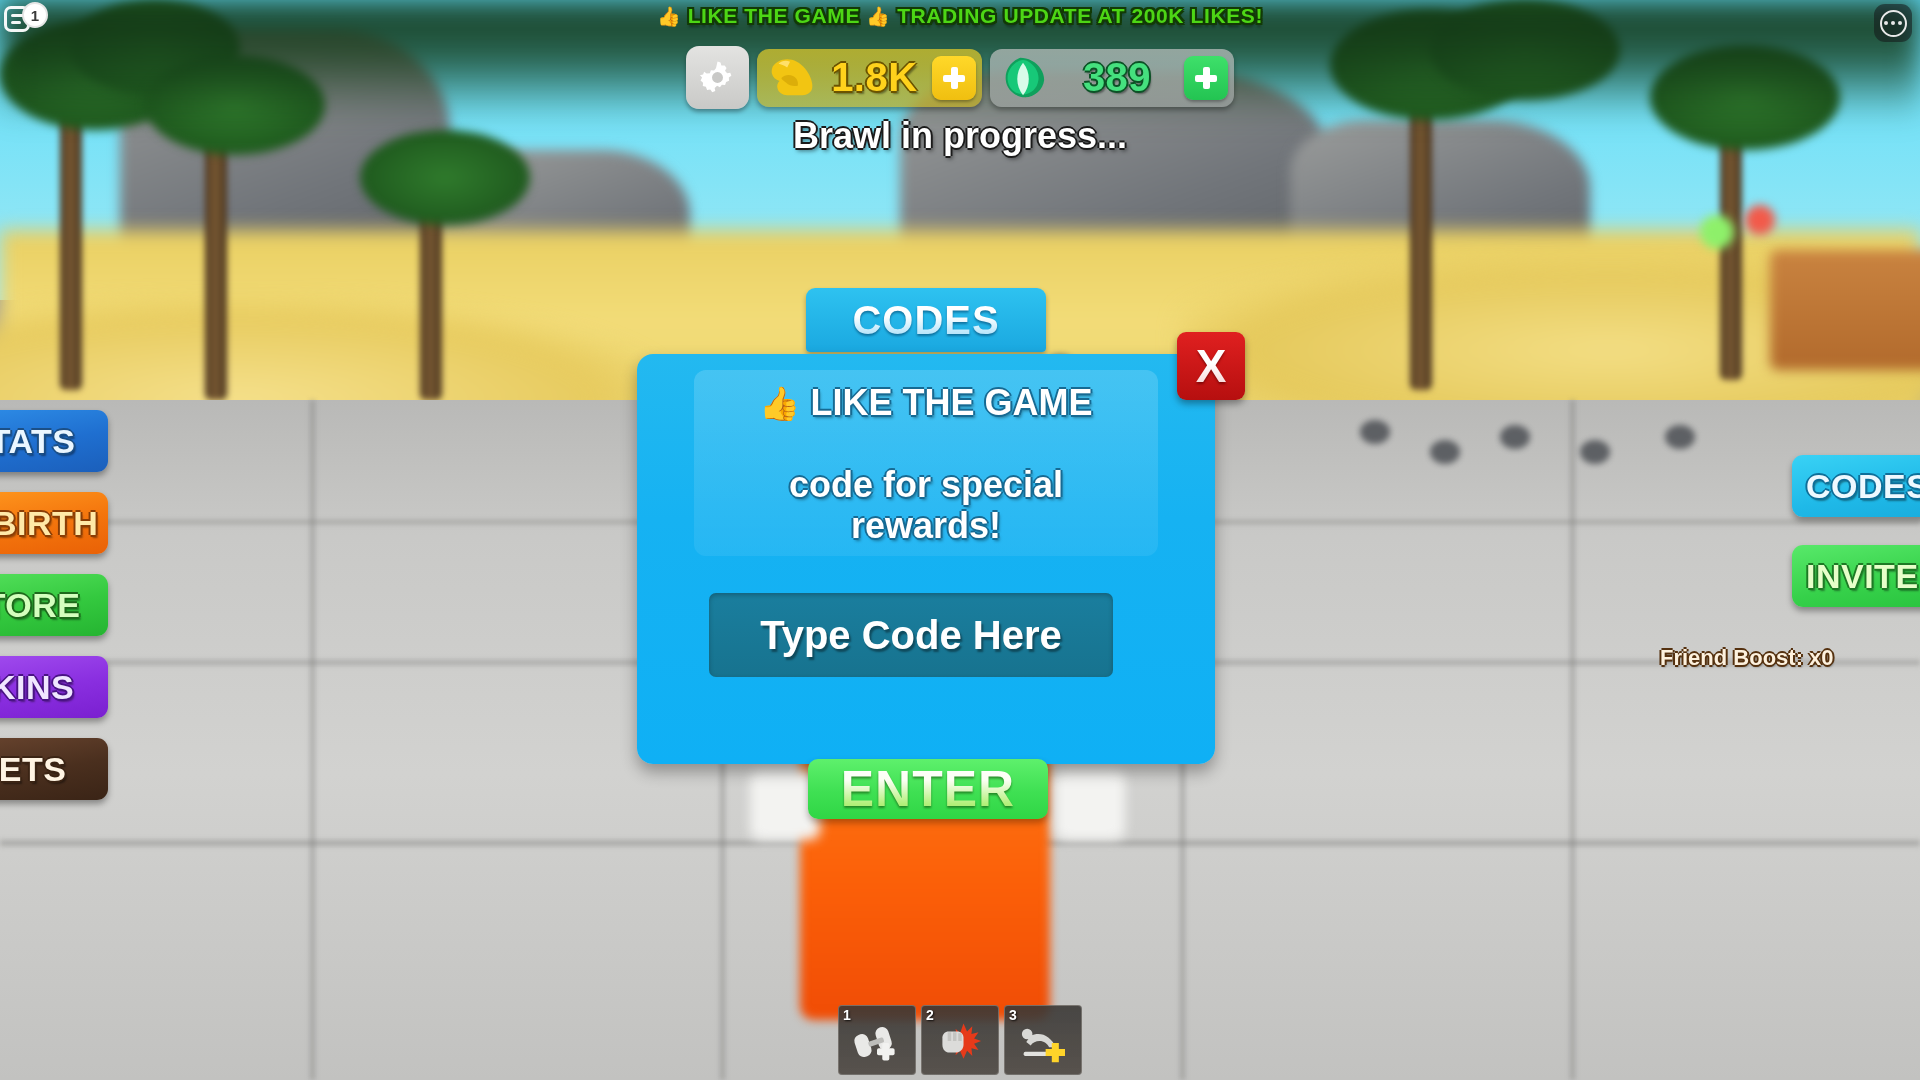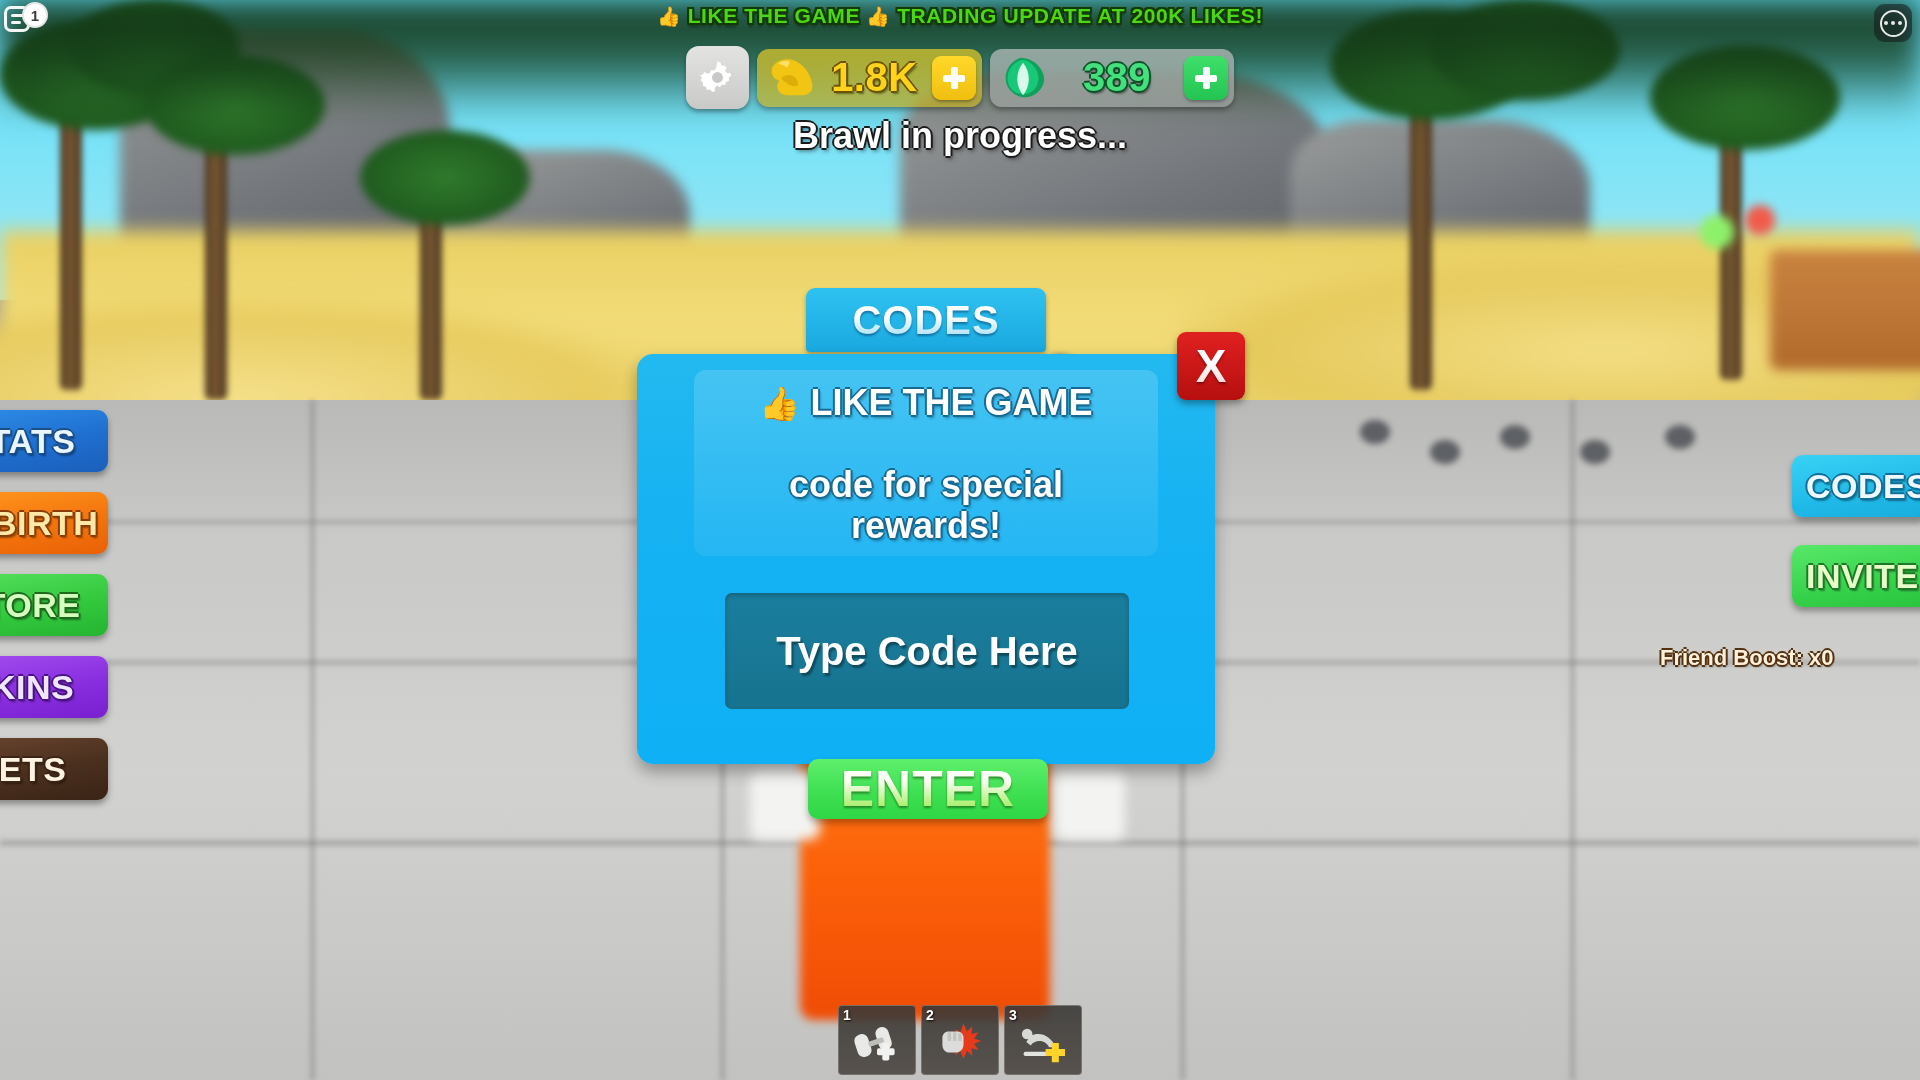--- a/index.html
+++ b/index.html
@@ -222,21 +222,21 @@
   }
   #codes-message {
     position:absolute; left:57px; top:16px; width:464px; padding:12px 10px 10px;
     background:linear-gradient(180deg,rgba(255,255,255,.16) 0%,rgba(255,255,255,.07) 100%);
     border-radius:12px;
     text-align:center; font-size:36px; font-weight:bold; line-height:1.14; color:#fff;
     text-shadow:-2px 0 #166a93, 2px 0 #166a93, 0 -2px #166a93, 0 2px #166a93, 2px 3px 3px rgba(0,0,0,.35);
   }
   #codes-message .cm-emoji { text-shadow:none; font-size:33px; }
   #code-input {
-    position:absolute; left:88px; top:239px; width:404px; height:116px;
+    position:absolute; left:72px; top:239px; width:404px; height:84px;
     background:linear-gradient(180deg,#1a7e9e 0%,#17738f 100%);
     border-radius:7px; display:flex; align-items:center; justify-content:center;
     box-shadow:inset 0 2px 5px rgba(0,0,0,.25);
   }
   #code-input .ci-text {
     font-size:40px; font-weight:bold; color:#fff;
     text-shadow:2px 3px 2px rgba(0,0,0,.38);
   }
   #enter-button {
     position:absolute; left:808px; top:753px; width:240px; height:60px;

